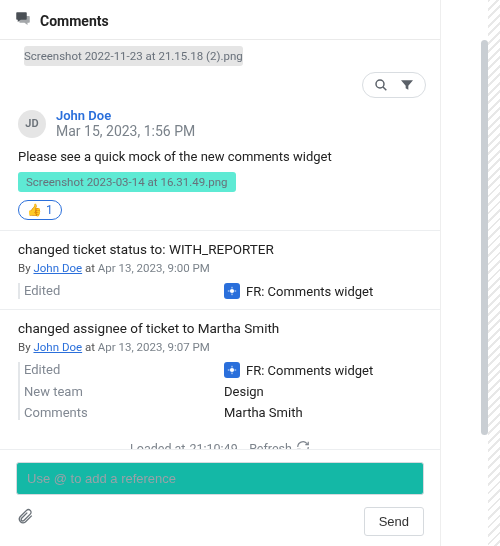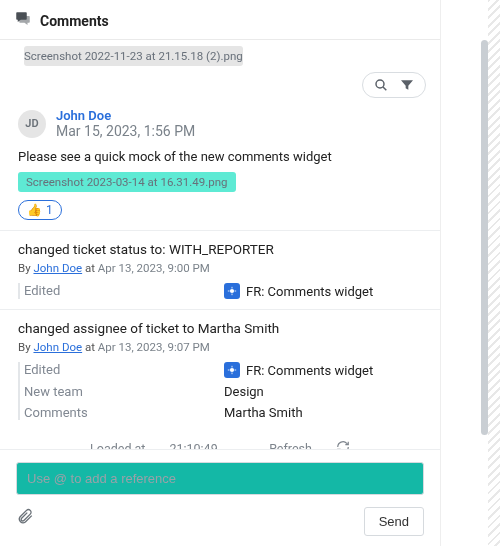--- a/index.html
+++ b/index.html
@@ -147,21 +147,21 @@
     flex: 0 0 auto;
   }
   .loaded-row {
     text-align: left;
     color: #7d848c;
     font-size: 12.5px;
     padding: 10px 0 6px;
     display: flex;
     justify-content: center;
     align-items: center;
-    gap: 24px;
+    gap: 4px;
   }
   .footer {
     border-top: 1px solid #eceef0;
     padding: 12px 16px 10px;
   }
   .input-box {
     width: 100%;
     border: 1px solid #d6dade;
     border-radius: 3px;
     padding: 8px 10px;

